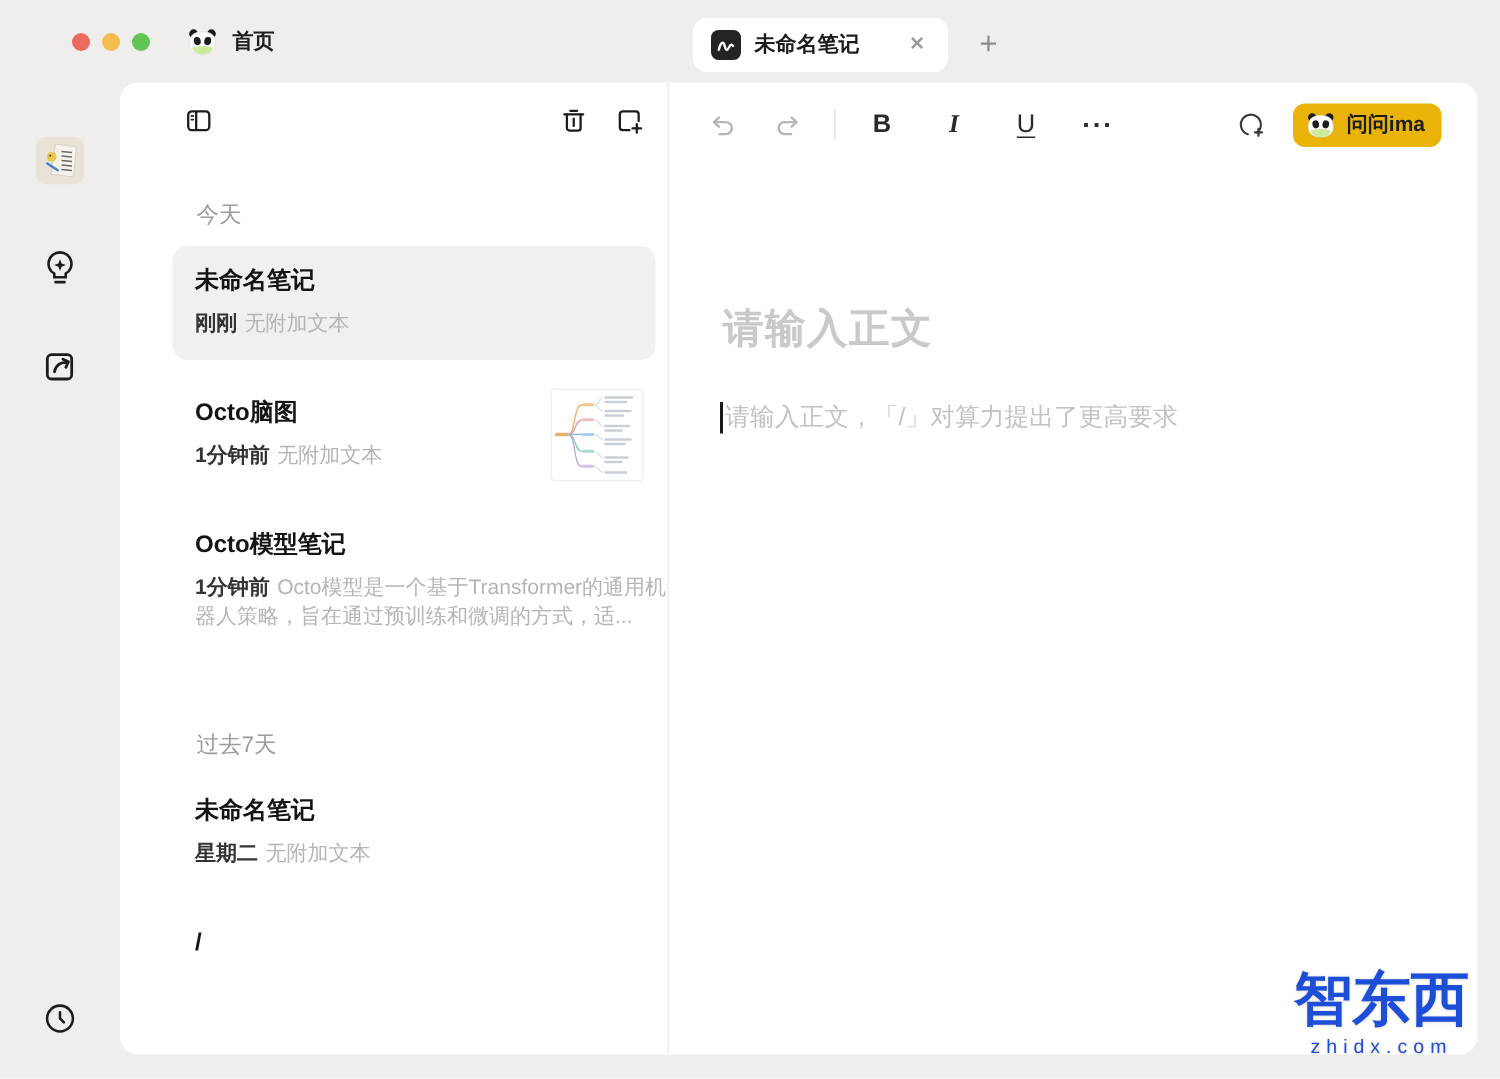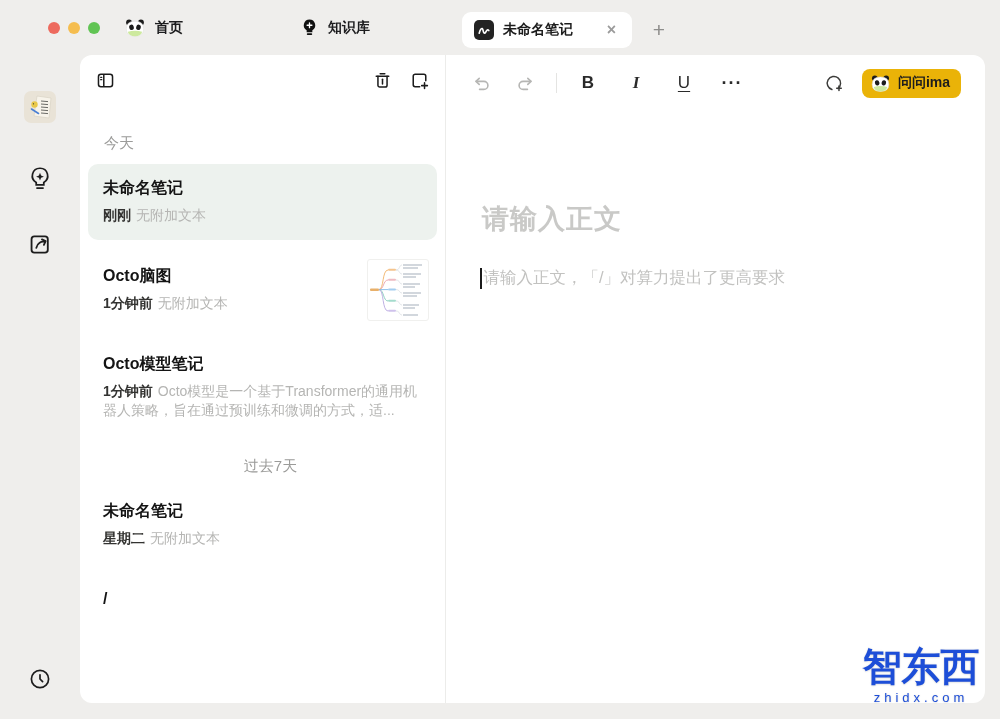--- a/index.html
+++ b/index.html
@@ -31,28 +31,28 @@
   .dock-item { position:absolute; left:0; width:80px; display:flex; justify-content:center; }
   .dock-app { top:36px; }
   .dock-bulb { top:110px; }
   .dock-compose { top:176px; }
   .dock-clock { top:612px; }
   
   .card { position:absolute; left:80px; top:55px; width:905px; height:648px;
           background:#ffffff; border-radius:12px; display:flex; overflow:hidden; }
   
   .list-panel { width:366px; height:100%; border-right:1px solid #ececea;
-                position:relative; overflow:hidden; }
+                position:relative; overflow:hidden;padding-left:27px; }
   .lp-toolbar { display:flex; align-items:center; padding:16px 16px 0 16px; }
   .lp-spacer { flex:1; }
   .lp-btn { display:flex; align-items:center; justify-content:center; }
   .lp-btn + .lp-btn { margin-left:18px; }
   .lp-scroll { padding:0 8px; }
   .section-label { font-size:15px; color:#9b9b99; margin:44px 0 11px 16px; }
-  .section-label.second { margin-top:22px;text-align:center; }
+  .section-label.second { margin-top:52px; }
   .note-item { position:relative; border-radius:10px; padding:14px 15px 15px 15px;
                margin-bottom:12px; }
   .note-item.selected { background:#edf2ee; }
   .note-title { font-size:16px; font-weight:700; color:#141414; margin-bottom:8px;
                 line-height:20px; }
   .note-meta { font-size:14px; line-height:19px; color:#b5b5b3; width:322px; }
   .note-item.has-thumb .note-meta, .note-item.has-thumb .note-title { width:250px; }
   .note-time { font-weight:700; color:#333331; margin-right:5px;text-align:center; }
   .note-thumb { position:absolute; right:8px; top:7px; width:62px; height:62px;
                 background:#fff; border:1px solid #f0f0ee; border-radius:3px; }
@@ -100,30 +100,20 @@
           <circle cx="18.5" cy="6" r="3.2" fill="#1c1c1c"></circle>
         <path d="M2.5 13 Q2.5 4.5 12 4.5 Q21.5 4.5 21.5 13 Q21.5 21 12 21 Q2.5 21 2.5 13Z" fill="#ffffff" stroke="#dededc" stroke-width="0.6"></path>
         <path d="M4.2 16 Q12 13.8 19.8 16 Q18.8 20.7 12 20.9 Q5.2 20.7 4.2 16Z" fill="#cde99e"></path>
         <ellipse cx="8.2" cy="11.3" rx="2.5" ry="3" fill="#1c1c1c" transform="rotate(-14 8.2 11.3)"></ellipse>
         <ellipse cx="15.8" cy="11.3" rx="2.5" ry="3" fill="#1c1c1c" transform="rotate(14 15.8 11.3)"></ellipse>
       </svg>
     </span>
     <span>首页</span>
   </div>
 
-  <div class="top-tab tab-kb">
-    <span>
-      <svg viewBox="0 0 24 24" width="19" height="19">
-        <path d="M12 1.8 a7.3 7.3 0 0 1 3.6 13.6 V18 h-7.2 v-2.6 A7.3 7.3 0 0 1 12 1.8Z" fill="#111"></path>
-        <rect x="8.6" y="19.4" width="6.8" height="2" rx="1" fill="#111"></rect>
-        <path d="M12 6.2 v6 M9 9.2 h6" stroke="#fff" stroke-width="1.7" stroke-linecap="round"></path>
-      </svg>
-    </span>
-    <span>知识库</span>
-  </div>
 
   <div class="tab-active">
     <span>
       <svg viewBox="0 0 20 20" width="20" height="20">
         <rect width="20" height="20" rx="5" fill="#232323"></rect>
         <path d="M5.2 13.2 C6.3 8.4 8.1 7.4 8.8 9.6 L9.5 12 C10 13.7 11.2 13.5 12 11.6 C12.8 9.7 13.8 9.3 14.8 10.6" stroke="#fff" stroke-width="1.6" fill="none" stroke-linecap="round"></path>
       </svg>
     </span>
     <span class="tab-label">未命名笔记</span>
     <span class="tab-close">×</span>

